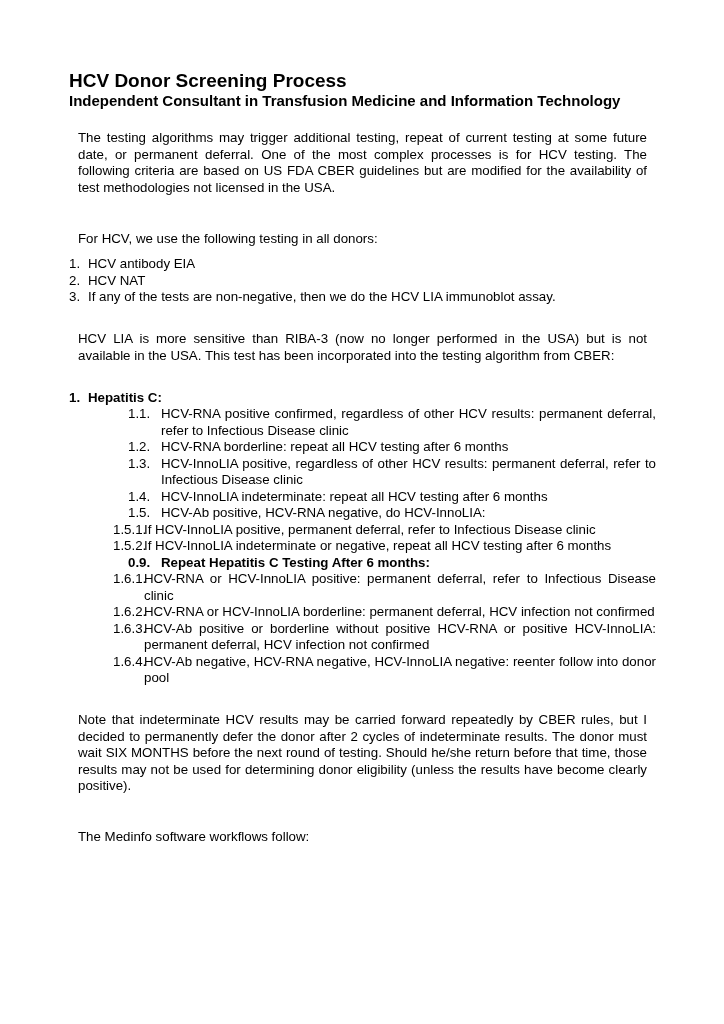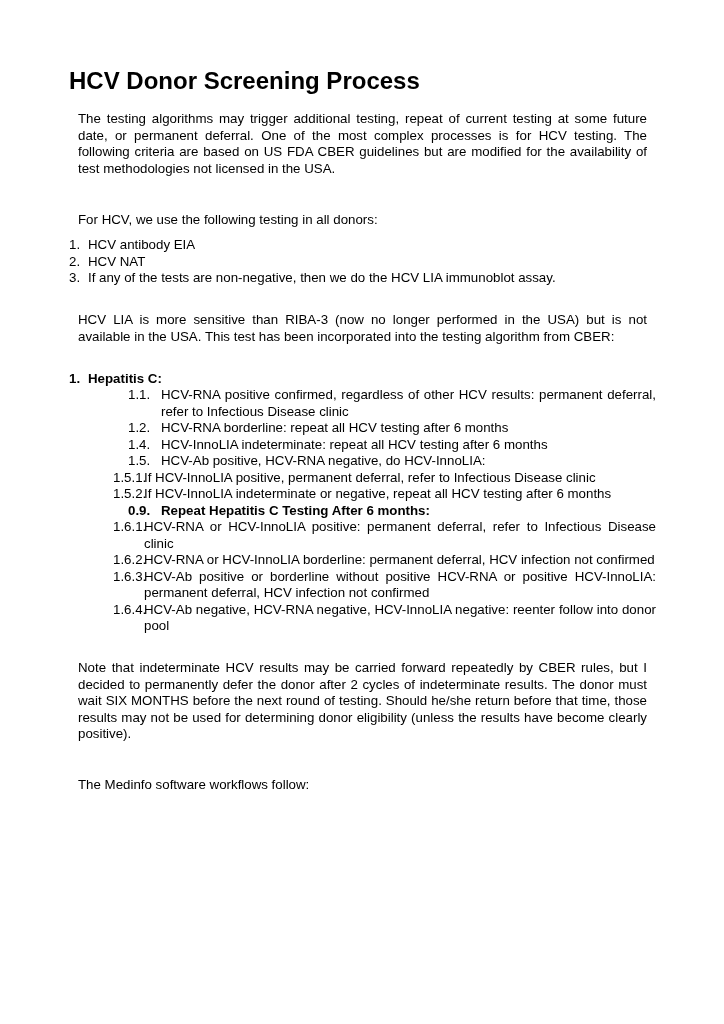--- a/index.html
+++ b/index.html
@@ -1,38 +1,39 @@
 <!DOCTYPE html>
 <html><head>
 <meta charset="utf-8">
 <style>
   html, body { margin: 0; padding: 0; background: #ffffff; }
   body { width: 724px; height: 1024px; position: relative; overflow: hidden;
          font-family: "Liberation Sans", sans-serif; color: #000; }
   .page { position: absolute; left: 69px; top: 71px; width: 587px; font-size: 13.3px; line-height: 16.5px; }
-  .title { font-weight: bold; font-size: 24px; line-height: 20px; margin: 0; }
+  .title { font-weight: bold; font-size: 19px; line-height: 20px; margin: 0; }
   .sub { font-weight: bold; font-size: 15px; line-height: 19px; margin: 0; }
   .para { margin: 9px; text-align: justify; }
   .gap { height: 16.5px; }
   .title-gap { height: 11px; }
   .row { display: flex; }
   .num1 { width: 19px; flex: none; }
   .l1 { padding-left: 0; }
   .l2 { padding-left: 21px; }
   .l2 .num { width: 33px; flex: none; margin-left: 38px; }
   .l3 { padding-left: 44px; }
   .l3 .num { width: 31px; flex: none; }
   .txt { flex: 1; text-align: justify; }
   .bold { font-weight: bold; }
 </style>
 </head>
 <body>
 
 <div class="page">
   <h1 class="title">HCV Donor Screening Process</h1>
+  <p class="sub">Independent Consultant in Transfusion Medicine and Information Technology</p>
   <div class="title-gap"></div>
 
   <p class="para">The testing algorithms may trigger additional testing, repeat of current testing at some future date, or permanent deferral.  One of the most complex processes is for HCV testing.  The following criteria are based on US FDA CBER guidelines but are modified for the availability of test methodologies not licensed in the USA.</p>
   <div class="gap"></div>
 
   <p class="para">For HCV, we use the following testing in all donors:</p>
   <div>
     <div class="row l1">
       <span class="num1">1.</span>
       <span class="txt">HCV antibody EIA</span>
@@ -57,20 +58,24 @@
       <span class="txt">Hepatitis C:</span>
     </div>
 
     <div class="row l2">
       <span class="num">1.1.</span>
       <span class="txt">HCV-RNA positive confirmed, regardless of other HCV results:  permanent deferral, refer to Infectious Disease clinic</span>
     </div>
     <div class="row l2">
       <span class="num">1.2.</span>
       <span class="txt">HCV-RNA borderline:  repeat all HCV testing after 6 months</span>
+    </div>
+    <div class="row l2">
+      <span class="num">1.3.</span>
+      <span class="txt">HCV-InnoLIA positive, regardless of other HCV results:  permanent deferral, refer to Infectious Disease clinic</span>
     </div>
     <div class="row l2">
       <span class="num">1.4.</span>
       <span class="txt">HCV-InnoLIA indeterminate:  repeat all HCV testing after 6 months</span>
     </div>
     <div class="row l2">
       <span class="num">1.5.</span>
       <span class="txt">HCV-Ab positive, HCV-RNA negative, do HCV-InnoLIA:</span>
     </div>
     <div class="row l3">

